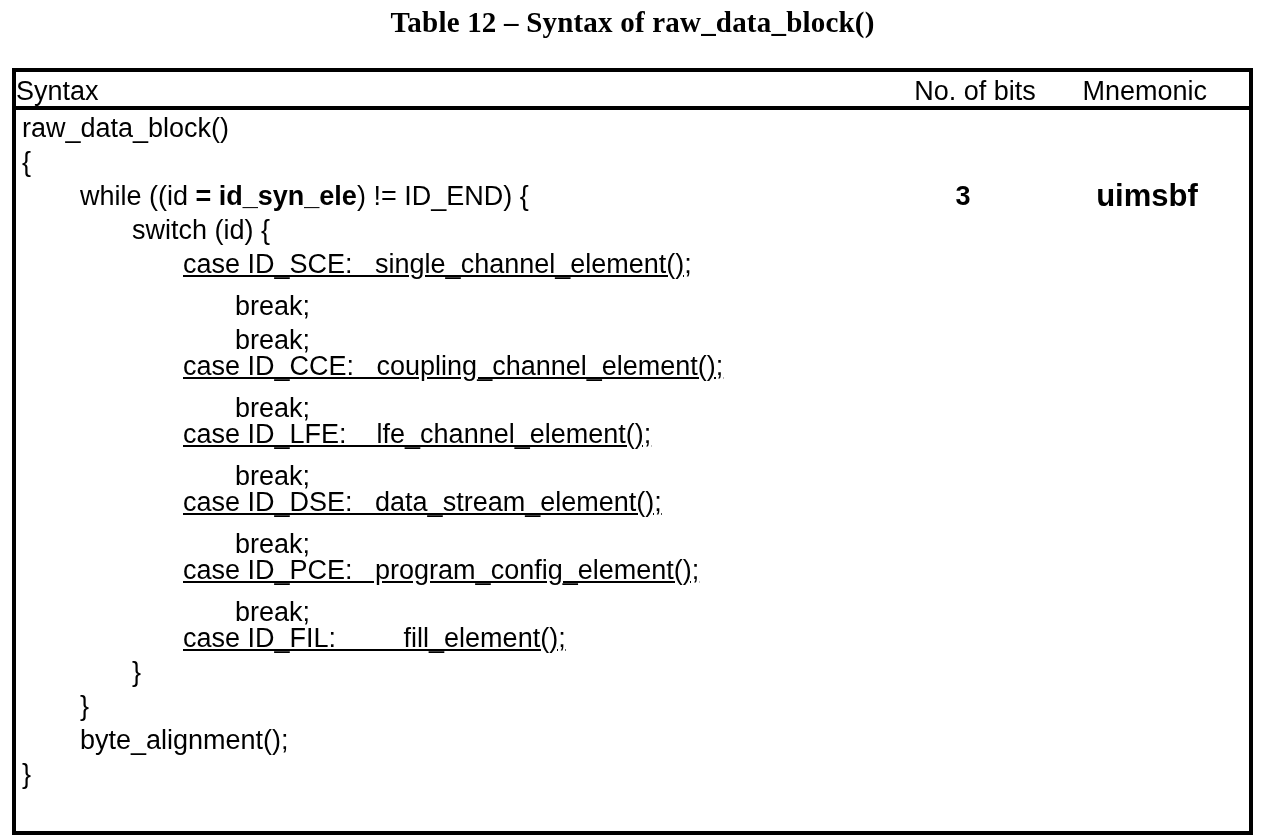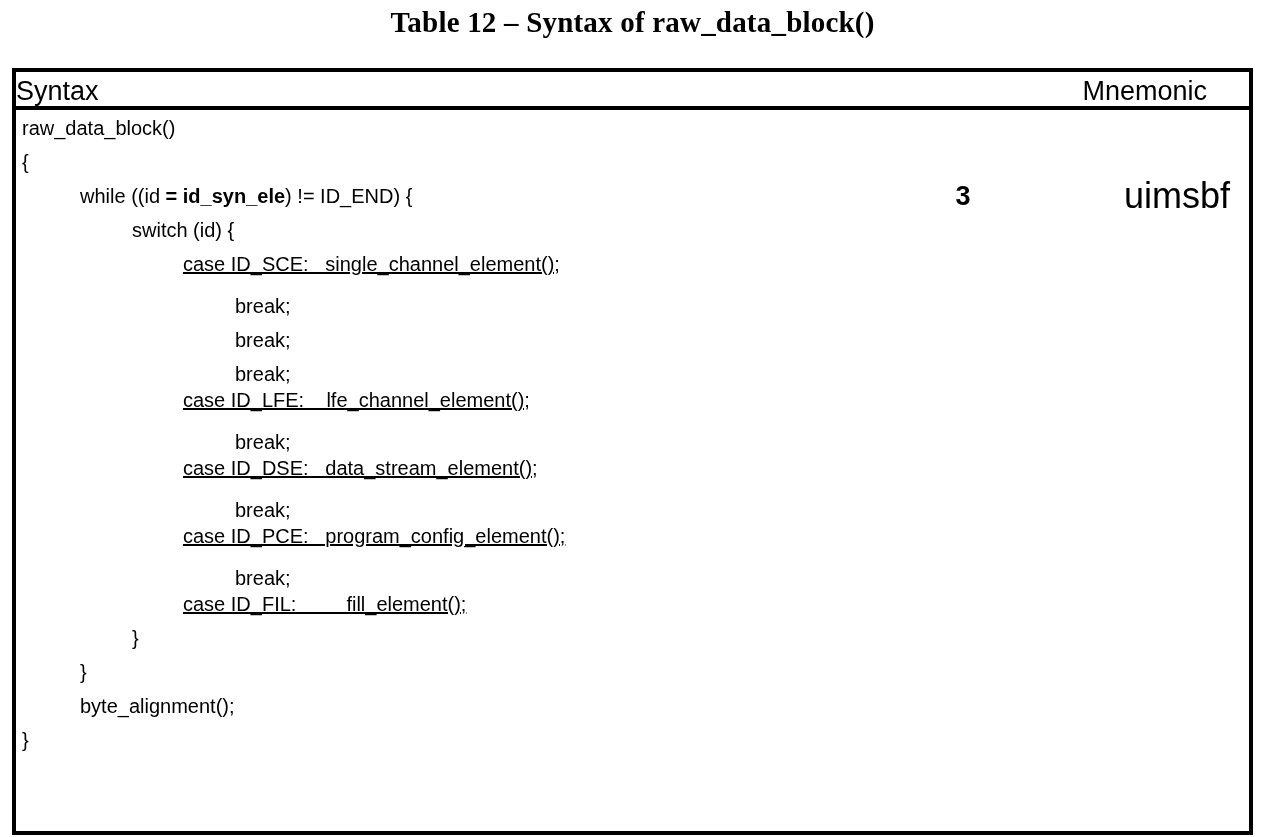--- a/index.html
+++ b/index.html
@@ -74,46 +74,46 @@
   }
 
   .code-row {
     position: relative;
     height: 34px;
   }
 
   .code-text {
     position: absolute;
     top: 0;
-    font-size: 20px;
+    font-size: 27px;
     line-height: 34px;
     white-space: pre;
   }
 
   .col-bits {
     position: absolute;
     top: 0;
     left: 872px;
     width: 150px;
     text-align: center;
     font-size: 27px;
     line-height: 34px;
     font-weight: bold;
     white-space: pre;
   }
 
   .col-mnemonic {
     position: absolute;
     top: 0;
-    left: 1076px;
+    left: 1046px;
     width: 170px;
     text-align: center;
-    font-size: 36px;
-    line-height: 34px;
-    font-weight: normal;
+    font-size: 31px;
+    line-height: 34px;
+    font-weight: bold;
     white-space: pre;
   }
 
   .seg { white-space: pre; }
   .seg.bold { font-weight: bold; }
 
   
   .ind-0 { left: 6px; }
   .ind-1 { left: 64px; }
   .ind-2 { left: 116px; }
@@ -124,20 +124,21 @@
 <body>
 
 <div class="page">
 
   <div class="table-caption">Table 12 – Syntax of raw_data_block()</div>
 
   <div class="syntax-table">
 
     <div class="table-header">
       <div class="th th-syntax">Syntax</div>
+      <div class="th th-bits">No. of bits</div>
       <div class="th th-mnemonic">Mnemonic</div>
     </div>
 
     <div class="table-body" id="table-body">
         <div class="code-row">
           <div class="code-text ind-0"><span class="seg">raw_data_block()</span></div>
         </div>
         <div class="code-row">
           <div class="code-text ind-0"><span class="seg">{</span></div>
         </div>
@@ -152,20 +153,23 @@
         <div class="code-row">
           <div class="code-text ind-3"><span class="seg">case ID_SCE:   single_channel_element();</span></div>
         </div>
         <div class="code-row">
           <div class="code-text ind-4"><span class="seg">break;</span></div>
         </div>
         <div class="code-row">
           <div class="code-text ind-4"><span class="seg">break;</span></div>
         </div>
         <div class="code-row">
+          <div class="code-text ind-3"><span class="seg">case ID_CCE:   coupling_channel_element();</span></div>
+        </div>
+        <div class="code-row">
           <div class="code-text ind-4"><span class="seg">break;</span></div>
         </div>
         <div class="code-row">
           <div class="code-text ind-3"><span class="seg">case ID_LFE:    lfe_channel_element();</span></div>
         </div>
         <div class="code-row">
           <div class="code-text ind-4"><span class="seg">break;</span></div>
         </div>
         <div class="code-row">
           <div class="code-text ind-3"><span class="seg">case ID_DSE:   data_stream_element();</span></div>

